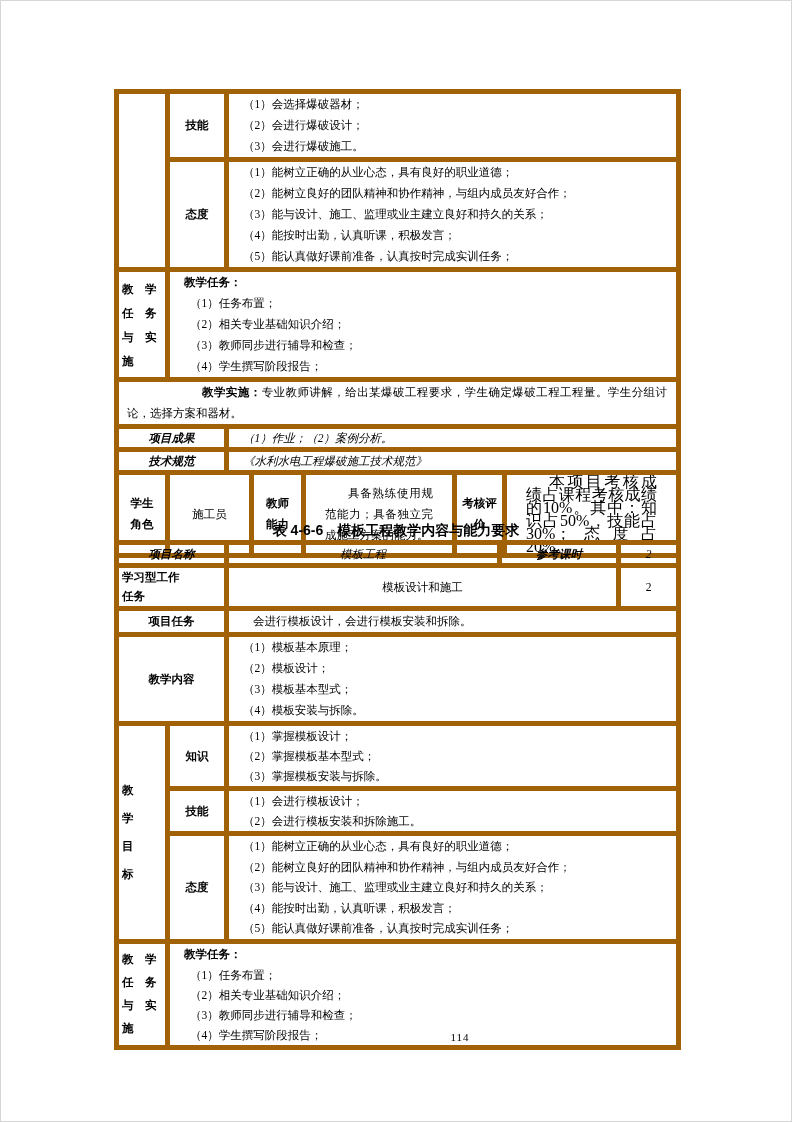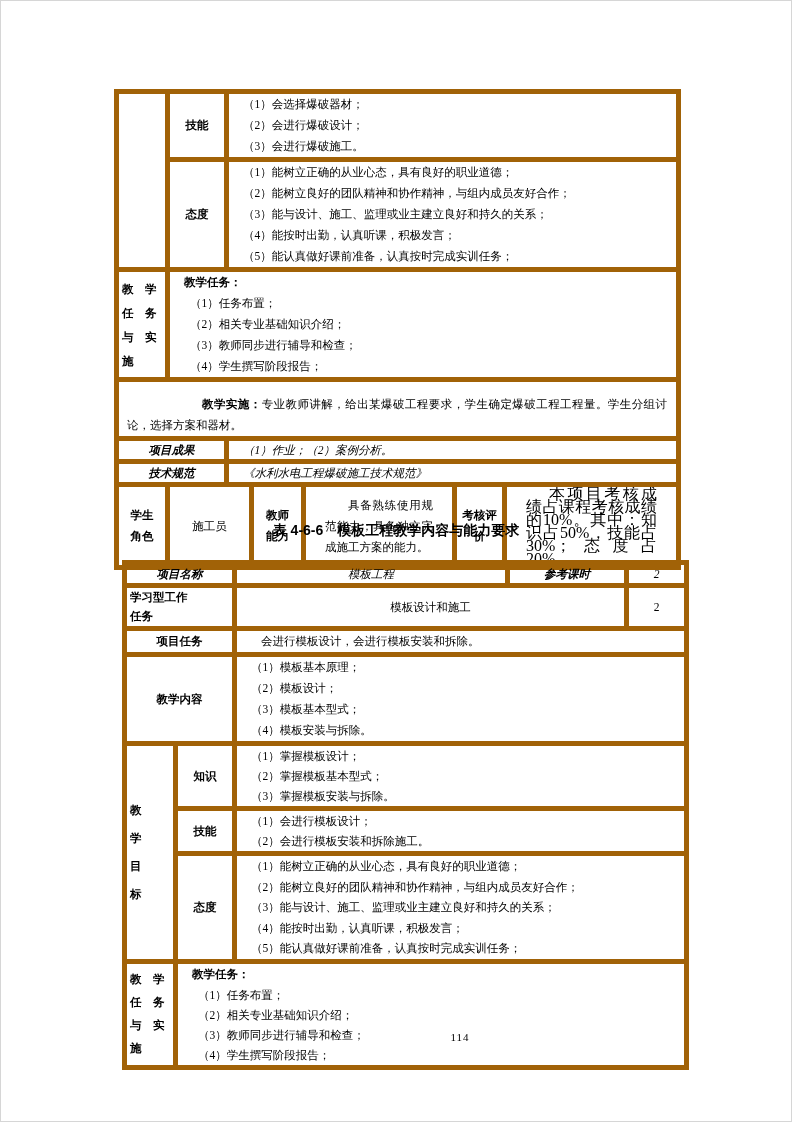--- a/index.html
+++ b/index.html
@@ -3,32 +3,32 @@
 <meta charset="utf-8">
 <style>
   html,body{margin:0;padding:0;background:#fff;}
   .sheet{
     position:relative;width:792px;height:1122px;background:#ffffff;
     font-family:"Liberation Serif","DejaVu Serif",serif;color:#000;
     box-shadow:inset 0 0 0 1px #d6d6d6;overflow:hidden;
   }
   table{position:absolute;left:114px;width:562px;border-collapse:collapse;table-layout:fixed;border:2px solid #000;}
   #t1{top:89px;}
-  #t2{top:560px;margin-left:8px;}
+  #t2{top:540px;}
   td{border:5px solid #a16207;font-size:11.5px;line-height:21px;padding:0 3px;vertical-align:middle;overflow:hidden;}
   .pre{white-space:pre-line;}
   .lbl{font-weight:bold;text-align:center;font-family:"Liberation Sans","DejaVu Sans",sans-serif;font-size:11.5px;}
   .lbl-left{text-align:left;line-height:19px;}
   .vlabel{font-weight:bold;font-family:"Liberation Sans","DejaVu Sans",sans-serif;line-height:24px;}
   .vlabel2{line-height:28px;}
   .cnt{text-align:left;padding-left:14px;padding-right:6px;}
   .cnt-tasks{padding-left:14px;padding-right:6px;text-align:left;}
   .cnt-tasks .task-items{padding-left:6px;}
   .phead{font-weight:bold;font-family:"Liberation Sans","DejaVu Sans",sans-serif;}
-  .impl{text-align:justify;text-indent:75px;padding:12px 6px 0 5px;}
+  .impl{text-align:justify;text-indent:75px;padding:0 6px 0 5px;}
   .impl .phead{display:inline;}
   .center{text-align:center;}
   .just{ text-align:justify;text-indent:23px;padding:0 19px;}
   .small-line{line-height:18px;font-style:italic;}
   .assess-txt{line-height:13px;font-size:16px;}
   .caption{position:absolute;top:520px;left:0;width:100%;text-align:center;font-weight:bold;
     font-size:14px;font-family:"Liberation Sans","DejaVu Sans",sans-serif;line-height:20px;}
   .pagenum{position:absolute;top:1031px;left:16px;width:100%;text-align:center;font-size:11px;letter-spacing:1px;margin-left:48px;}
 </style>
 </head>

